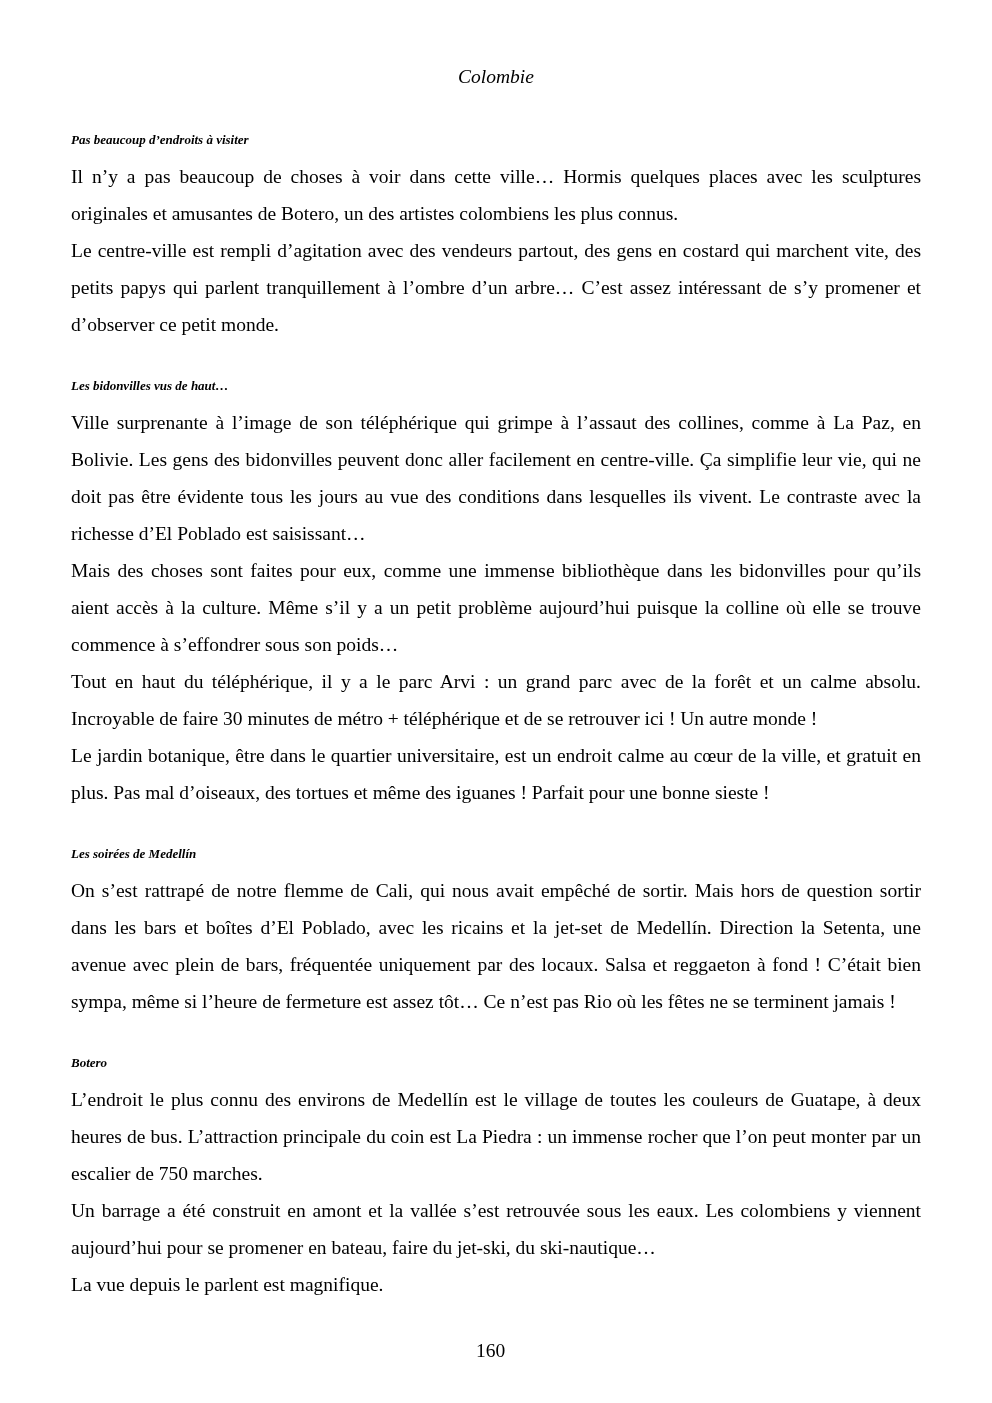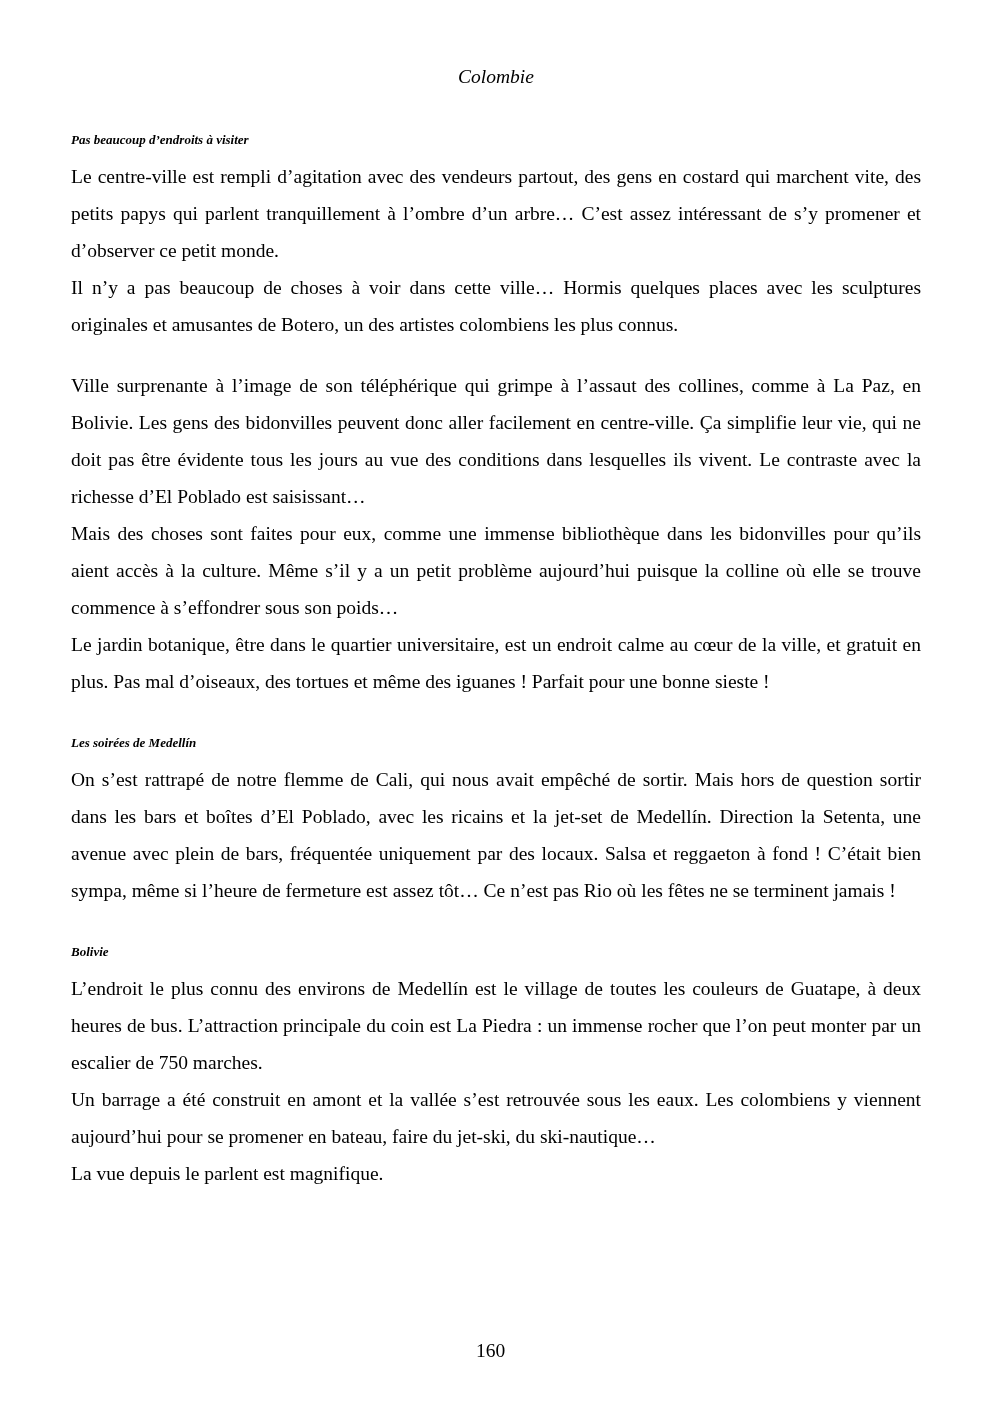--- a/index.html
+++ b/index.html
@@ -47,37 +47,39 @@
 </style>
 </head>
 <body>
 
 <div class="page">
 
   <div class="doc-title">Colombie</div>
 
   <div class="section">
     <h2 class="section-heading">Pas beaucoup d’endroits à visiter</h2>
+    <p>Il n’y a pas beaucoup de choses à voir dans cette ville… Hormis quelques places avec les sculptures originales et amusantes de Botero, un des artistes colombiens les plus connus.</p>
     <p>Le centre-ville est rempli d’agitation avec des vendeurs partout, des gens en costard qui marchent vite, des petits papys qui parlent tranquillement à l’ombre d’un arbre… C’est assez intéressant de s’y promener et d’observer ce petit monde.</p>
-    <p>Il n’y a pas beaucoup de choses à voir dans cette ville… Hormis quelques places avec les sculptures originales et amusantes de Botero, un des artistes colombiens les plus connus.</p>
   </div>
 
   <div class="section">
+    <h2 class="section-heading">Les bidonvilles vus de haut…</h2>
     <p>Ville surprenante à l’image de son téléphérique qui grimpe à l’assaut des collines, comme à La Paz, en Bolivie. Les gens des bidonvilles peuvent donc aller facilement en centre-ville. Ça simplifie leur vie, qui ne doit pas être évidente tous les jours au vue des conditions dans lesquelles ils vivent. Le contraste avec la richesse d’El Poblado est saisissant…</p>
     <p>Mais des choses sont faites pour eux, comme une immense bibliothèque dans les bidonvilles pour qu’ils aient accès à la culture. Même s’il y a un petit problème aujourd’hui puisque la colline où elle se trouve commence à s’effondrer sous son poids…</p>
+    <p>Tout en haut du téléphérique, il y a le parc Arvi : un grand parc avec de la forêt et un calme absolu. Incroyable de faire 30 minutes de métro + téléphérique et de se retrouver ici ! Un autre monde !</p>
     <p>Le jardin botanique, être dans le quartier universitaire, est un endroit calme au cœur de la ville, et gratuit en plus. Pas mal d’oiseaux, des tortues et même des iguanes ! Parfait pour une bonne sieste !</p>
   </div>
 
   <div class="section">
     <h2 class="section-heading">Les soirées de Medellín</h2>
     <p>On s’est rattrapé de notre flemme de Cali, qui nous avait empêché de sortir. Mais hors de question sortir dans les bars et boîtes d’El Poblado, avec les ricains et la jet-set de Medellín. Direction la Setenta, une avenue avec plein de bars, fréquentée uniquement par des locaux. Salsa et reggaeton à fond ! C’était bien sympa, même si l’heure de fermeture est assez tôt… Ce n’est pas Rio où les fêtes ne se terminent jamais !</p>
   </div>
 
   <div class="section">
-    <h2 class="section-heading">Bolivie</h2>
+    <h2 class="section-heading">Botero</h2>
     <p>L’endroit le plus connu des environs de Medellín est le village de toutes les couleurs de Guatape, à deux heures de bus. L’attraction principale du coin est La Piedra : un immense rocher que l’on peut monter par un escalier de 750 marches.</p>
     <p>Un barrage a été construit en amont et la vallée s’est retrouvée sous les eaux. Les colombiens y viennent aujourd’hui pour se promener en bateau, faire du jet-ski, du ski-nautique…</p>
     <p>La vue depuis le parlent est magnifique.</p>
   </div>
 
   <div class="page-number">160</div>
 
 </div>
 
 </body></html>

